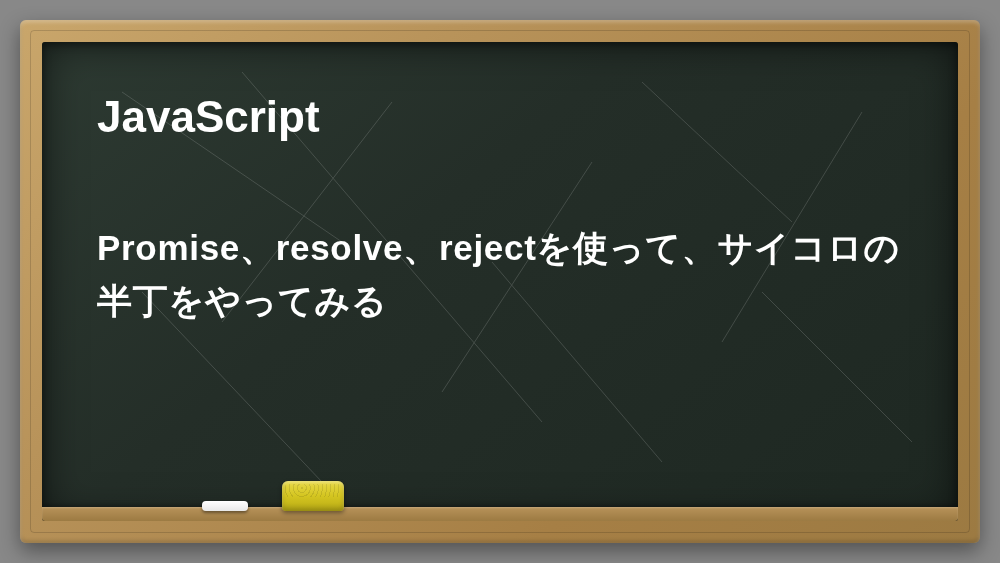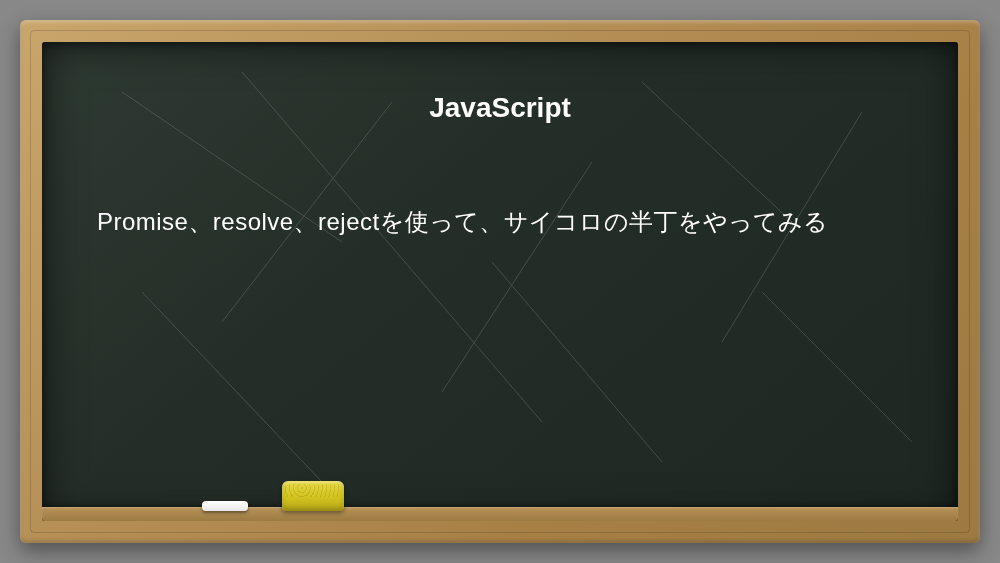--- a/index.html
+++ b/index.html
@@ -2,22 +2,22 @@
 <html><head>
 <meta charset="utf-8">
 <style>
 * { margin:0; padding:0; box-sizing:border-box; }
 body { width:1000px; height:563px; background:#888; display:flex; align-items:center; justify-content:center; font-family:"Comic Sans MS","Hiragino Maru Gothic ProN","Yu Gothic",sans-serif; }
 .frame { width:960px; height:523px; background:linear-gradient(135deg,#c9a66b 0%,#b8935a 30%,#a67f45 70%,#9c7a42 100%); border-radius:6px; padding:22px; box-shadow:0 8px 20px rgba(0,0,0,0.4), inset 0 2px 4px rgba(255,255,255,0.3), inset 0 -2px 4px rgba(0,0,0,0.2); position:relative; }
 .frame::before { content:""; position:absolute; inset:10px; border-radius:4px; border:1px solid rgba(0,0,0,0.15); pointer-events:none; }
 .board { width:100%; height:100%; background:linear-gradient(140deg,#2d3a32 0%,#242e28 40%,#1e2822 100%); border-radius:3px; box-shadow:inset 0 0 40px rgba(0,0,0,0.6), inset 0 2px 8px rgba(0,0,0,0.5); position:relative; overflow:hidden; color:#fff; }
 .scratches { position:absolute; inset:0; pointer-events:none; opacity:0.15; }
 .content { position:relative; padding:50px 55px; height:100%; }
-.title { font-size:28px; font-weight:bold; text-align:center; margin-bottom:80px; }
-.desc { font-size:24px; font-weight:normal; line-height:1.5; letter-spacing:0.02em; }
+.title { font-size:44px; font-weight:bold; margin-bottom:80px; }
+.desc { font-size:35px; font-weight:bold; line-height:1.5; letter-spacing:0.02em; }
 .tray { position:absolute; bottom:0; left:0; right:0; height:14px; background:linear-gradient(180deg,#b8935a 0%,#9c7a42 100%); box-shadow:0 -2px 4px rgba(0,0,0,0.3), inset 0 1px 2px rgba(255,255,255,0.2); }
 .chalk { position:absolute; bottom:10px; left:160px; width:46px; height:10px; background:linear-gradient(180deg,#fff 0%,#e8e8e8 100%); border-radius:4px; box-shadow:0 2px 3px rgba(0,0,0,0.4); }
 .sponge { position:absolute; bottom:10px; left:240px; width:62px; height:30px; background:linear-gradient(180deg,#e8d948 0%,#d4c520 50%,#b8aa15 100%); border-radius:6px 6px 4px 4px; box-shadow:0 2px 4px rgba(0,0,0,0.4), inset 0 -3px 5px rgba(0,0,0,0.2), inset 0 2px 3px rgba(255,255,255,0.3); }
 .sponge::after { content:""; position:absolute; inset:3px 3px 14px 3px; background:repeating-radial-gradient(circle at 30% 30%, rgba(0,0,0,0.1) 0, rgba(0,0,0,0.1) 1px, transparent 1px, transparent 4px); border-radius:3px; }
 </style>
 </head>
 <body>
 
 <div class="frame">
   <div class="board">

